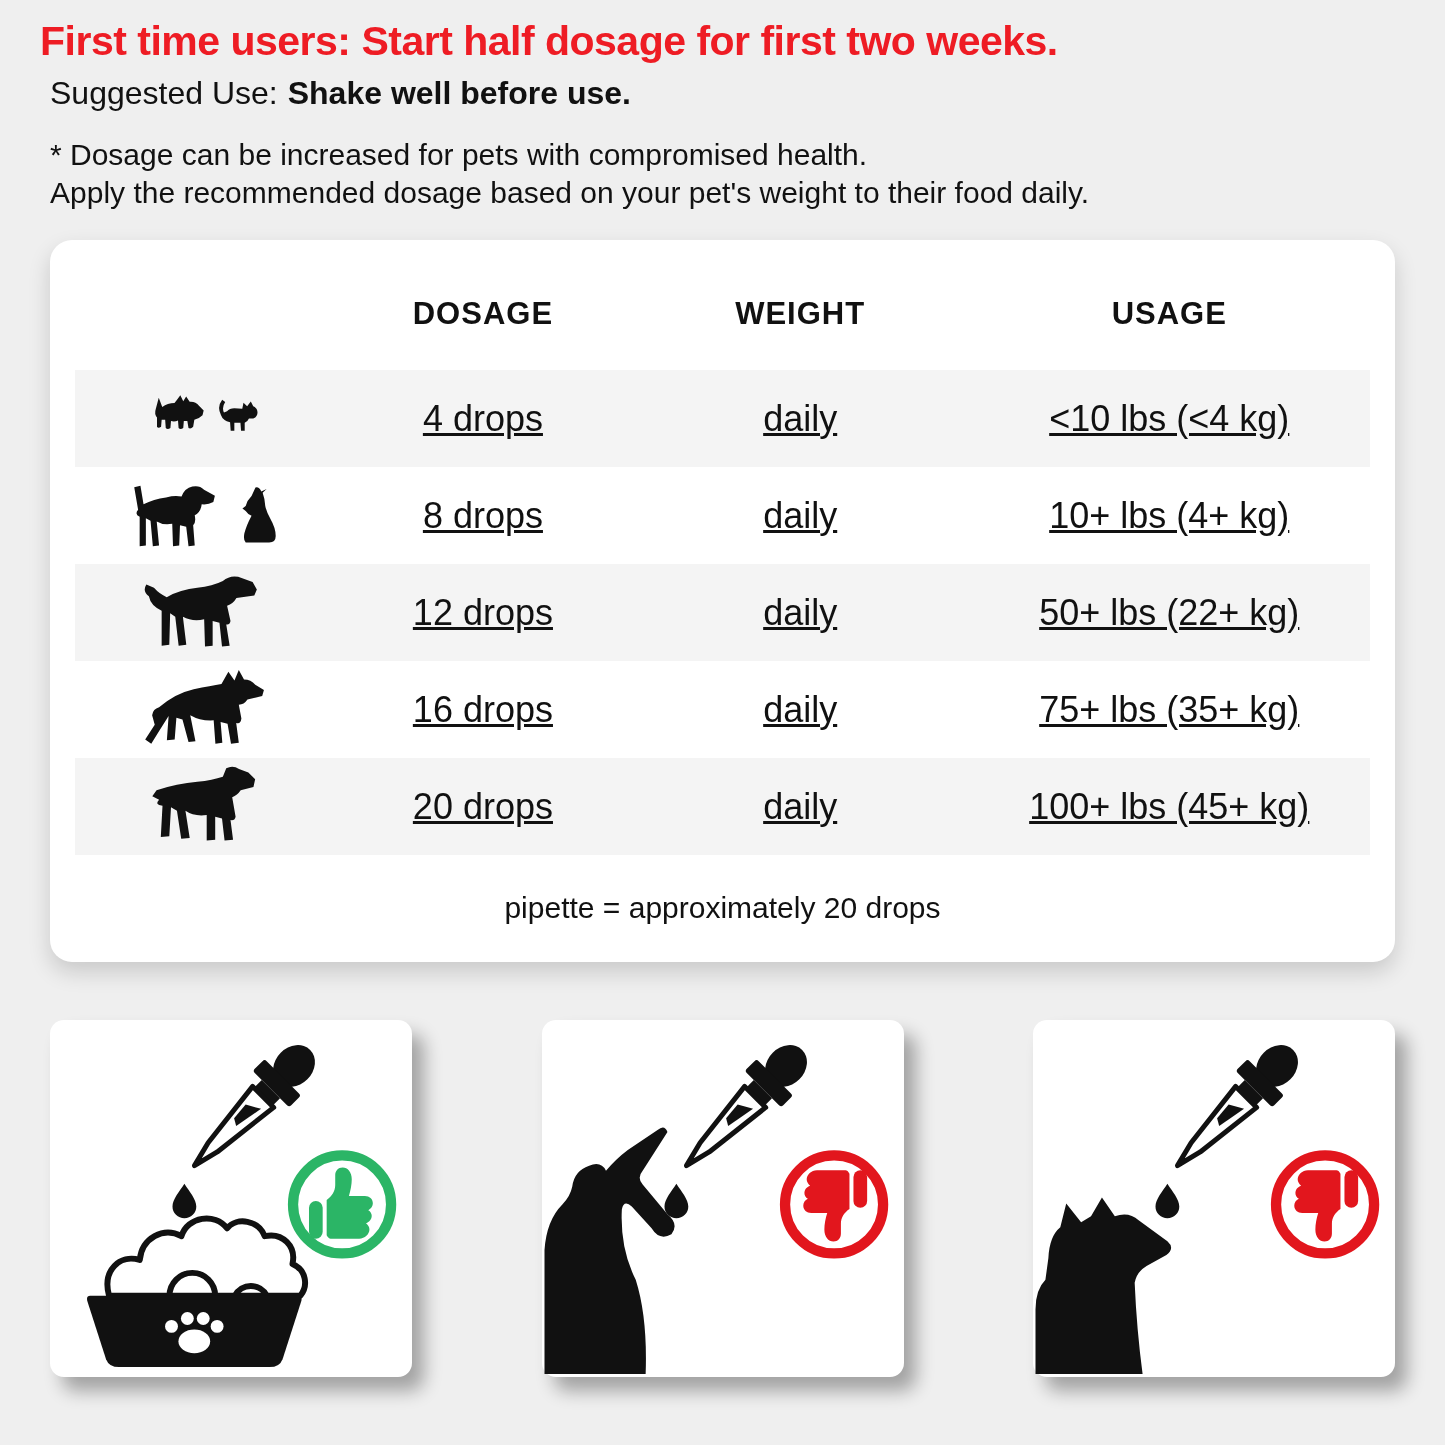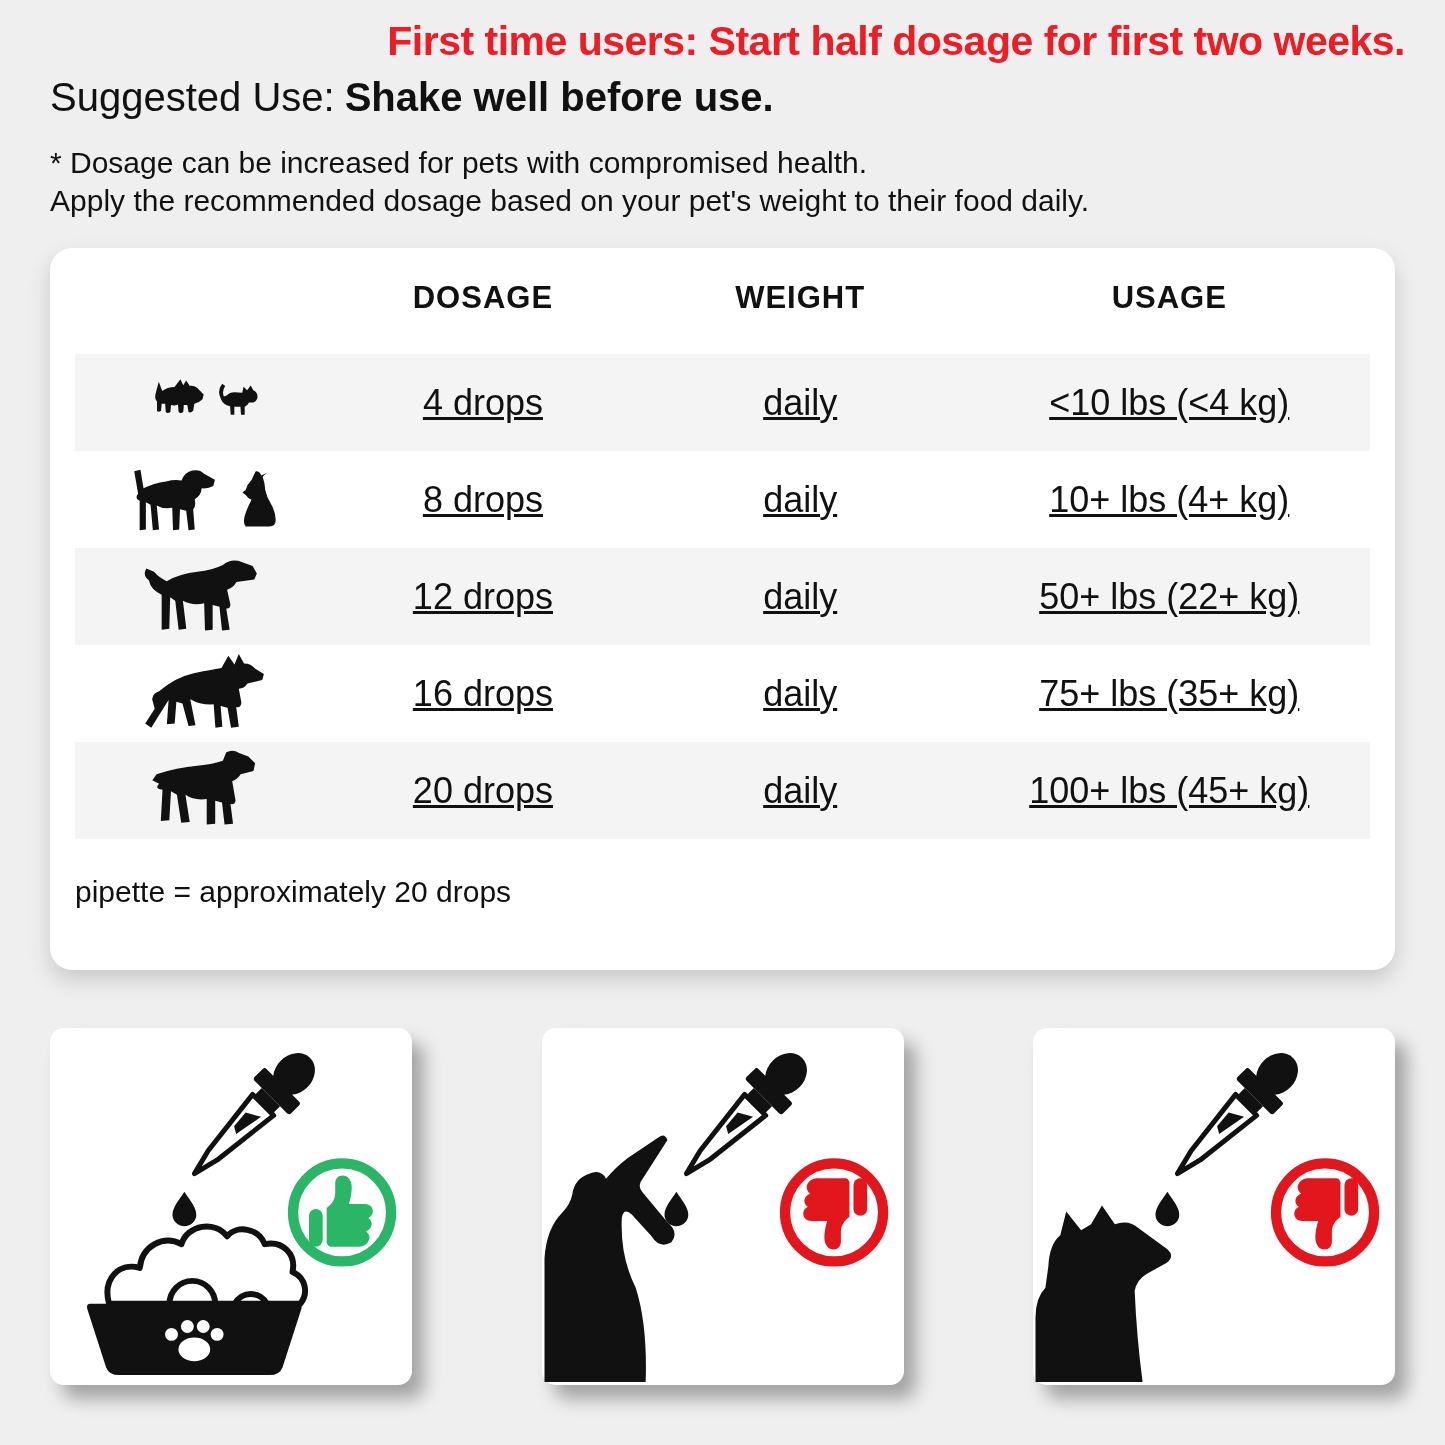--- a/index.html
+++ b/index.html
@@ -3,44 +3,44 @@
 <meta charset="utf-8">
 <style>
   html,body{margin:0;padding:0;}
   body{
     width:1445px;height:1445px;overflow:hidden;
     background:var(--page-bg,#efefef);
     color:var(--ink,#111111);
     font-family:"Liberation Sans",sans-serif;
   }
   .warning{
-    margin:18px 40px 2px;text-align:right;
+    margin:18px 40px 2px;text-align:left;
     font-size:41px;font-weight:800;letter-spacing:-0.5px;
     color:var(--warning-red,#ee1c24);
   }
-  .suggested{margin:10px 0 0 50px;font-size:40px;}
+  .suggested{margin:10px 0 0 50px;font-size:32px;}
   .suggested .b{font-weight:800;margin-left:10px;}
   .intro{margin:24px 0 0 50px;font-size:30px;line-height:38px;}
   .table-card{
     margin:28px 50px 0;height:722px;box-sizing:border-box;
     background:#fff;border-radius:22px;padding:0 25px;
     box-shadow:0 10px 22px rgba(0,0,0,0.16);
   }
   .thead,.trow{
     display:grid;grid-template-columns:20% 23% 26% 31%;
     text-align:center;align-items:center;
   }
-  .thead{padding-top:32px;font-size:31px;font-weight:800;letter-spacing:1px;}
+  .thead{padding-top:56px;font-size:31px;font-weight:800;letter-spacing:1px;}
   .tbody{margin-top:38px;}
   .trow{height:97px;font-size:36px;text-decoration:underline;}
   .trow.striped{background:var(--row-stripe,#f4f4f4);}
   .icon-cell{display:flex;align-items:center;justify-content:center;gap:10px;}
   .icon-cell svg{display:block;}
   .row-small .icon-cell{align-items:flex-end;padding-bottom:10px;}
-  .tfoot{font-size:30px;margin-top:36px;}
+  .tfoot{text-align:center;font-size:30px;margin-top:36px;}
   .cards{margin:58px 50px 0;display:flex;justify-content:space-between;}
   .usage-card{
     width:362px;height:357px;background:#fff;border-radius:14px;
     box-shadow:12px 14px 18px rgba(0,0,0,0.32);
   }
   .usage-card svg{width:100%;height:100%;display:block;}
   .pet{fill:#111;}
   .thumb-up{color:var(--thumb-green,#2bb566);}
   .thumb-down{color:var(--thumb-red,#e2161d);}
   .defs-holder{position:absolute;width:0;height:0;overflow:hidden;}

